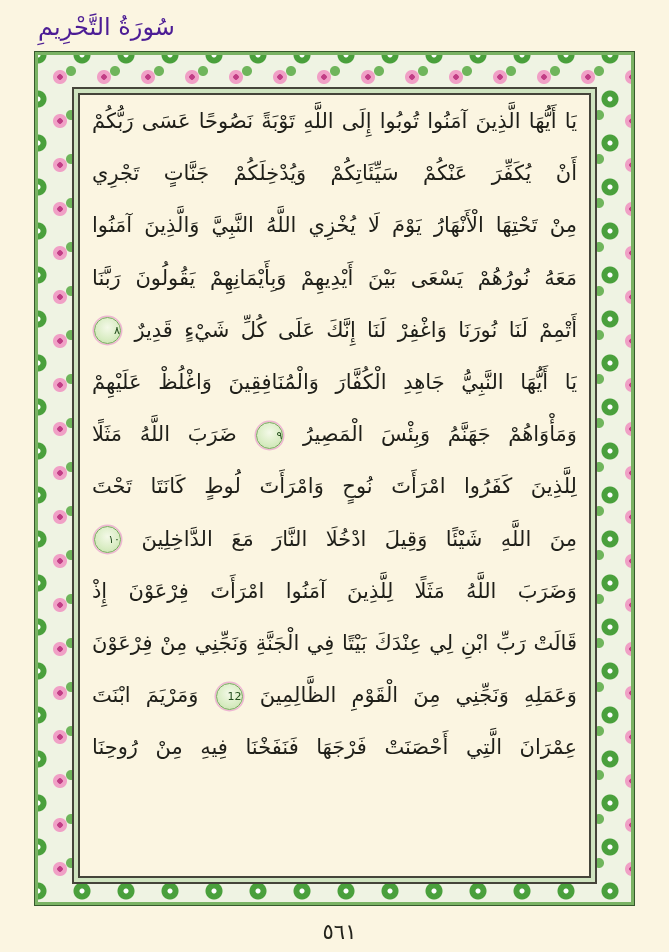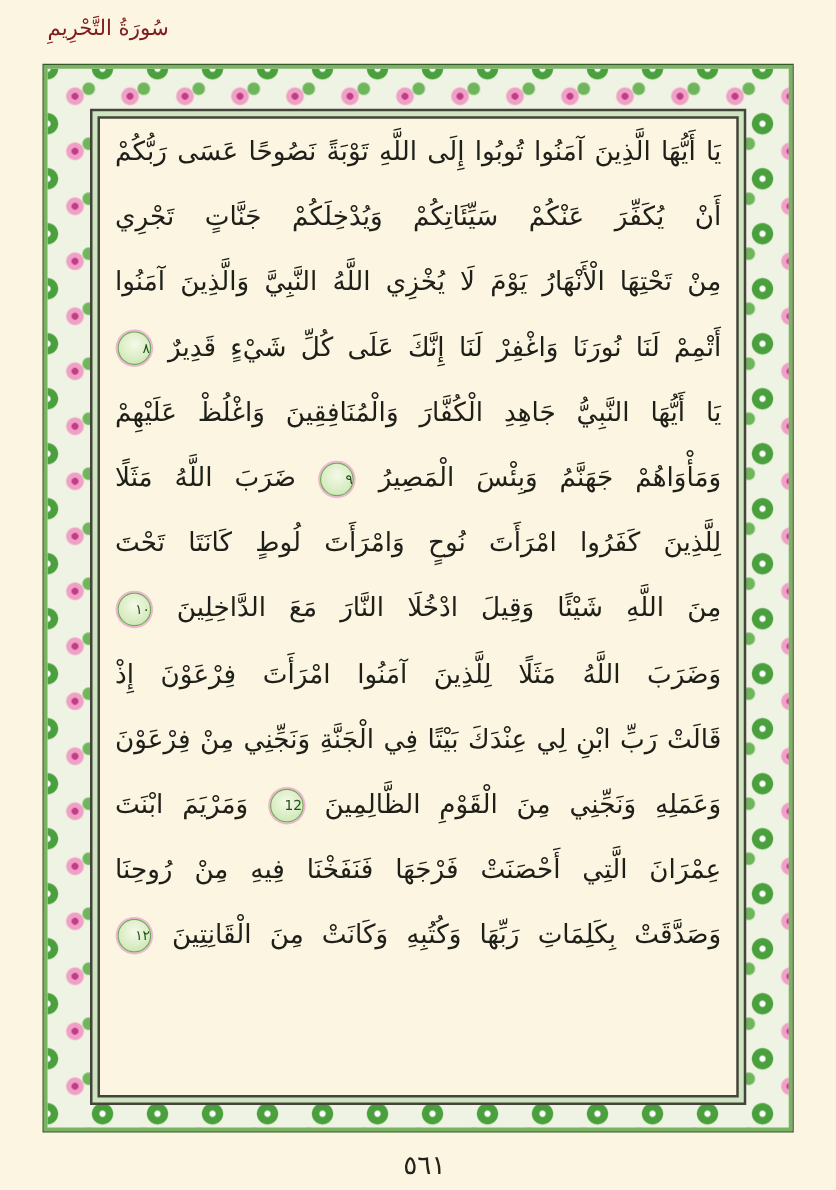--- a/index.html
+++ b/index.html
@@ -6,22 +6,22 @@
   .page{
     position:relative;
     width:669px;height:952px;
     background:#fbf5e1;
     font-family:"DejaVu Sans", sans-serif;
     overflow:hidden;
   }
   
   .hdr{
     position:absolute;
-    color:#7f1d1d;
-    font-size:17px;
+    color:#4c1d95;
+    font-size:24px;
     direction:rtl;
     white-space:nowrap;
   }
   .hdr-juz{top:9px;right:14px;}
   .hdr-surah{top:13px;left:38px;}
   
   .frame{
     position:absolute;
     left:35px;top:52px;
     width:599px;height:853px;
@@ -97,29 +97,29 @@
 
 
   <div class="hdr hdr-surah">سُورَةُ التَّحْرِيمِ</div>
 
   <div class="frame">
     <div class="inner">
       <div class="marea">
           <div class="mline"><span>يَا أَيُّهَا الَّذِينَ آمَنُوا تُوبُوا إِلَى اللَّهِ تَوْبَةً نَصُوحًا عَسَى رَبُّكُمْ</span> </div>
           <div class="mline"><span>أَنْ يُكَفِّرَ عَنْكُمْ سَيِّئَاتِكُمْ وَيُدْخِلَكُمْ جَنَّاتٍ تَجْرِي</span> </div>
           <div class="mline"><span>مِنْ تَحْتِهَا الْأَنْهَارُ يَوْمَ لَا يُخْزِي اللَّهُ النَّبِيَّ وَالَّذِينَ آمَنُوا</span> </div>
+          <div class="mline"><span>مَعَهُ نُورُهُمْ يَسْعَى بَيْنَ أَيْدِيهِمْ وَبِأَيْمَانِهِمْ يَقُولُونَ رَبَّنَا</span> </div>
           <div class="mline"><span>أَتْمِمْ لَنَا نُورَنَا وَاغْفِرْ لَنَا إِنَّكَ عَلَى كُلِّ شَيْءٍ قَدِيرٌ</span> <span class="ayah-marker">٨</span> </div>
           <div class="mline"><span>يَا أَيُّهَا النَّبِيُّ جَاهِدِ الْكُفَّارَ وَالْمُنَافِقِينَ وَاغْلُظْ عَلَيْهِمْ</span> </div>
           <div class="mline"><span>وَمَأْوَاهُمْ جَهَنَّمُ وَبِئْسَ الْمَصِيرُ</span> <span class="ayah-marker">٩</span> <span>ضَرَبَ اللَّهُ مَثَلًا</span> </div>
           <div class="mline"><span>لِلَّذِينَ كَفَرُوا امْرَأَتَ نُوحٍ وَامْرَأَتَ لُوطٍ كَانَتَا تَحْتَ</span> </div>
           <div class="mline"><span>مِنَ اللَّهِ شَيْئًا وَقِيلَ ادْخُلَا النَّارَ مَعَ الدَّاخِلِينَ</span> <span class="ayah-marker">١٠</span> </div>
           <div class="mline"><span>وَضَرَبَ اللَّهُ مَثَلًا لِلَّذِينَ آمَنُوا امْرَأَتَ فِرْعَوْنَ إِذْ</span> </div>
           <div class="mline"><span>قَالَتْ رَبِّ ابْنِ لِي عِنْدَكَ بَيْتًا فِي الْجَنَّةِ وَنَجِّنِي مِنْ فِرْعَوْنَ</span> </div>
           <div class="mline"><span>وَعَمَلِهِ وَنَجِّنِي مِنَ الْقَوْمِ الظَّالِمِينَ</span> <span class="ayah-marker">12</span> <span>وَمَرْيَمَ ابْنَتَ</span> </div>
           <div class="mline"><span>عِمْرَانَ الَّتِي أَحْصَنَتْ فَرْجَهَا فَنَفَخْنَا فِيهِ مِنْ رُوحِنَا</span> </div>
-          <div class="mline"><span>وَصَدَّقَتْ بِكَلِمَاتِ رَبِّهَا وَكُتُبِهِ وَكَانَتْ مِنَ الْقَانِتِينَ</span> <span class="ayah-marker">١٢</span> </div>
         </div>
     </div>
   </div>
 
   <div class="pagenum">٥٦١</div>
 
 </div>
 
 </body></html>

